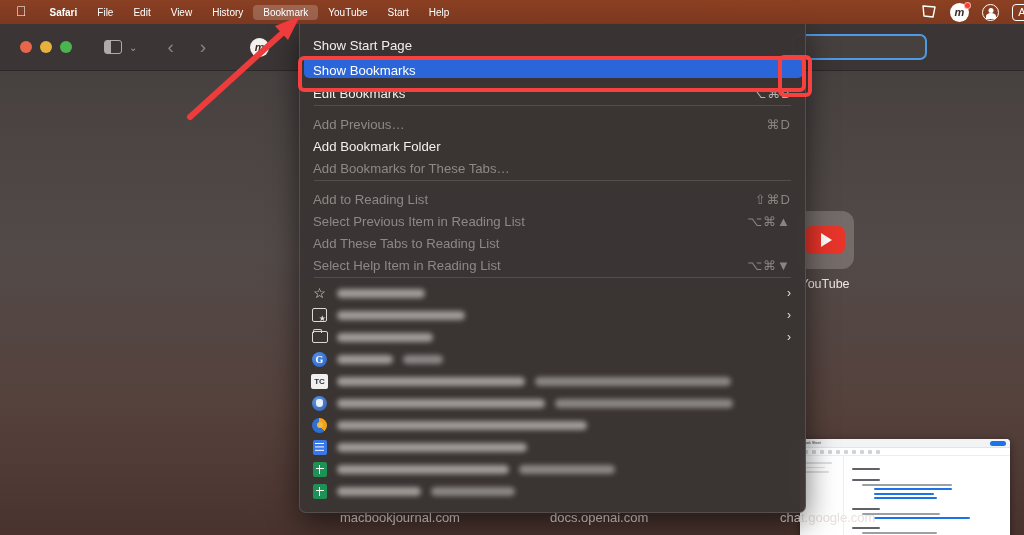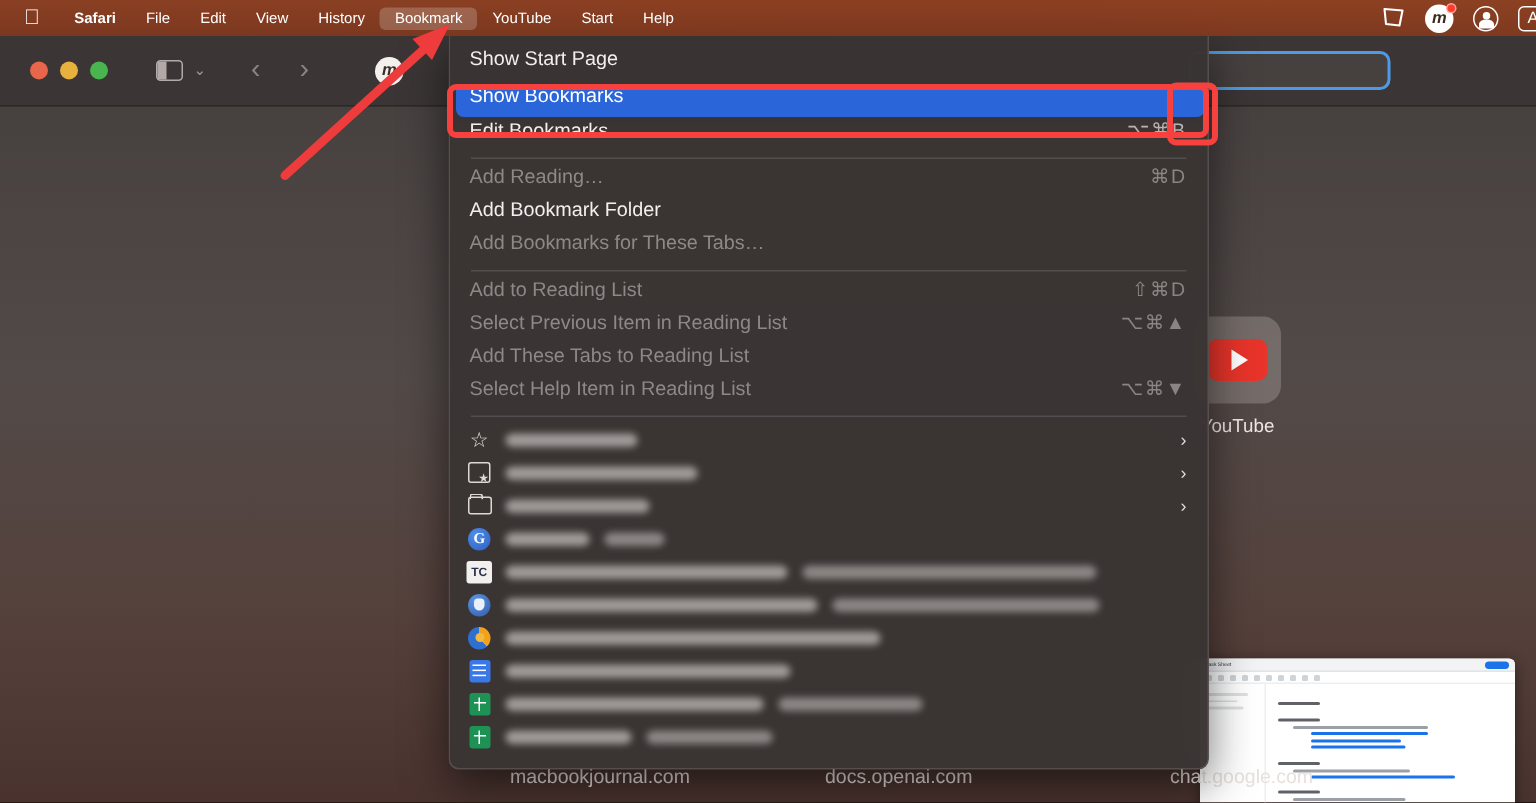--- a/index.html
+++ b/index.html
@@ -113,21 +113,21 @@
   .menu{
     position:absolute; left:299px; top:24px; width:507px; height:489px;
     background:rgba(57,52,51,.96);
     border:1px solid rgba(120,112,110,.45);
     border-top:none;
     border-radius:0 0 7px 7px;
     box-shadow:0 10px 30px rgba(0,0,0,.55);
     z-index:30; overflow:hidden;
     backdrop-filter:blur(12px);
   }
-  .mi{ position:relative; height:22px; display:flex; align-items:flex-start;
+  .mi{ position:relative; height:22px; display:flex; align-items:flex-end;
        padding:0 14px 0 13px; color:#f2efed; font-size:13.2px; }
   .mi.dim{ color:#8f8886; }
   .mi .label{ flex:0 0 auto; }
   .mi .sc{ margin-left:auto; color:#b9b2b0; font-size:13px; letter-spacing:1px; }
   .mi.dim .sc{ color:#8b8482; }
   .mi.sel{ background:#2a66d9; color:#fff; margin:0 4px; border-radius:5px;
            padding-left:9px; width:499px; }
   .mi.sel .sc{ color:#fff; }
   .sep{ height:1px; background:rgba(255,255,255,.13); margin:4px 14px; }
 
@@ -279,21 +279,21 @@
     </div>
     <div style="height:1px"></div>
     <div class="mi">
       <span class="label">Edit Bookmarks</span>
       <span class="sc">⌥⌘B</span>
     </div>
 
     <div class="sep"></div>
 
     <div class="mi dim">
-      <span class="label">Add Reading…</span>
+      <span class="label">Add Previous…</span>
       <span class="sc">⌘D</span>
     </div>
     <div class="mi">
       <span class="label">Add Bookmark Folder</span>
       <span class="sc"></span>
     </div>
     <div class="mi dim">
       <span class="label">Add Bookmarks for These Tabs…</span>
       <span class="sc"></span>
     </div>

